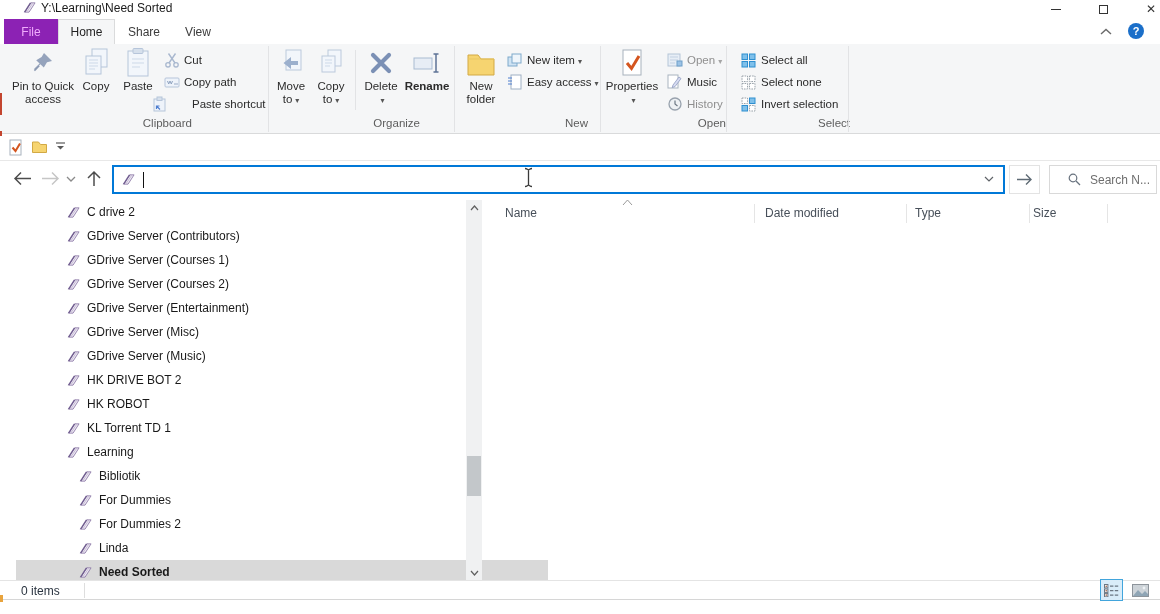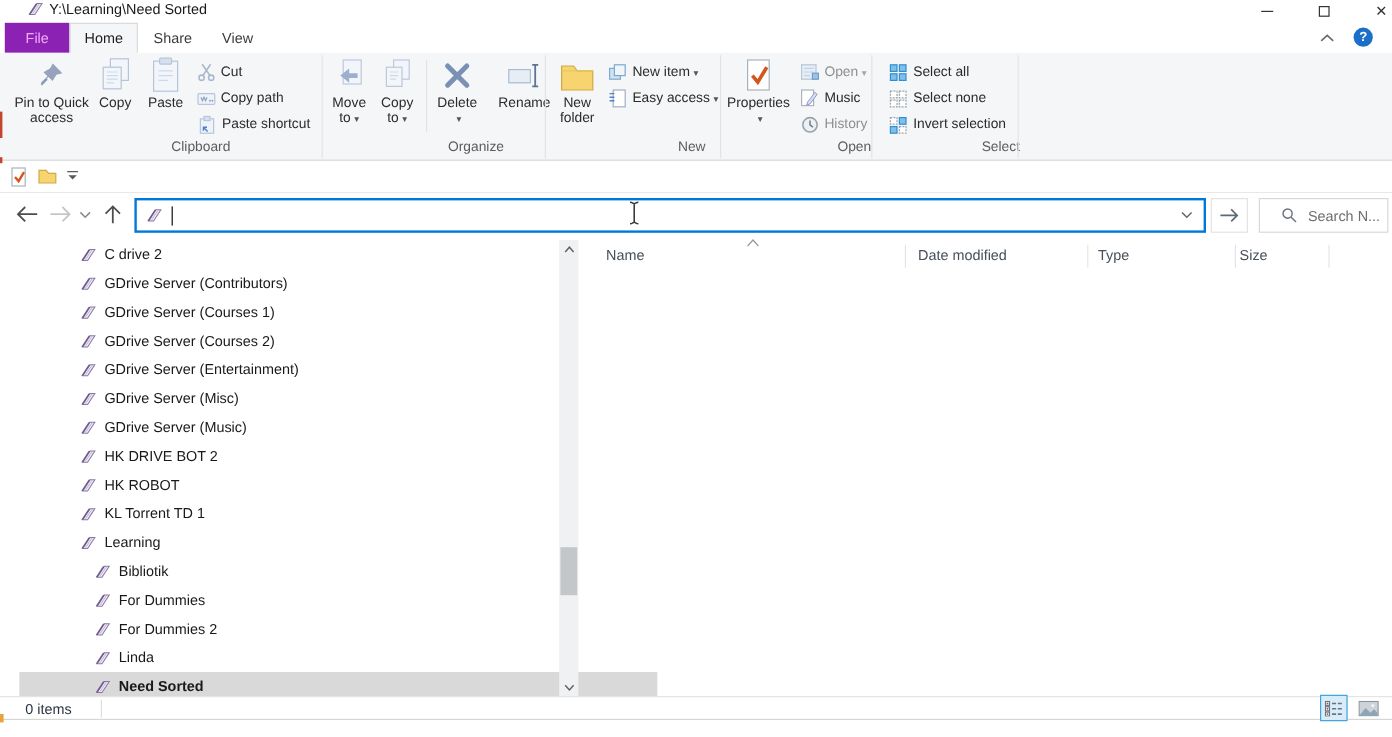--- a/index.html
+++ b/index.html
@@ -190,21 +190,21 @@
       <span class="ic">
         <svg width="16" height="13" viewBox="0 0 16 13">
             <rect x="1" y="2" width="14" height="9" rx="1" fill="#eef3fa" stroke="#b6c5da"></rect>
             <path d="M3.5 5 l1.2 3 1.3-3 1.3 3 1.2-3" fill="none" stroke="#8fa3c0" stroke-width="1"></path>
             <circle cx="11" cy="8" r="0.8" fill="#8fa3c0"></circle>
             <circle cx="13" cy="8" r="0.8" fill="#8fa3c0"></circle>
           </svg>
       </span>
         <span>Copy path</span>
     </div>
-    <div class="small-btn" style="left:164px;top:50px;">
+    <div class="small-btn" style="left:151px;top:50px;gap:20px;">
       <span class="ic">
         <svg width="15" height="16" viewBox="0 0 15 16">
             <rect x="2" y="3" width="11" height="12" fill="#eef3fa" stroke="#b6c5da"></rect>
             <rect x="5" y="1" width="5" height="3.5" fill="#d6e0ec" stroke="#b6c5da"></rect>
             <path d="M4.5 13 v-3 h3 M4.5 10 l3.5 3.5" stroke="#4f7fd0" stroke-width="1.2" fill="none"></path>
           </svg>
       </span>
         <span>Paste shortcut</span>
     </div>
     <div class="group-label" style="left:72px;width:120px;">Clipboard</div>
@@ -231,21 +231,21 @@
     </div>
     <div class="mini-sep" style="left:355px;"></div>
     <div class="big-btn" style="left:360px;width:42px;">
       <div class="ic">
         <svg width="26" height="26" viewBox="0 0 26 26">
             <path d="M5 5 L21 21 M21 5 L5 21" stroke="#7b90b5" stroke-width="4.2" stroke-linecap="round"></path>
           </svg>
       </div>
       <div class="lb"><span>Delete</span><br><span class="dd"></span></div>
     </div>
-    <div class="big-btn" style="left:412px;width:50px;">
+    <div class="big-btn" style="left:402px;width:50px;font-weight:bold;">
       <div class="ic">
         <svg width="30" height="24" viewBox="0 0 30 24">
             <rect x="2" y="7" width="18" height="11" fill="#e7edf5" stroke="#a9bbd2"></rect>
             <path d="M24 3 v18 M21.5 3 h5 M21.5 21 h5" stroke="#5d7396" stroke-width="1.5" fill="none"></path>
           </svg>
       </div>
       <div class="lb"><span>Rename</span></div>
     </div>
     <div class="group-label" style="left:300px;width:120px;">Organize</div>
     <div class="rib-sep" style="left:454px;"></div>

